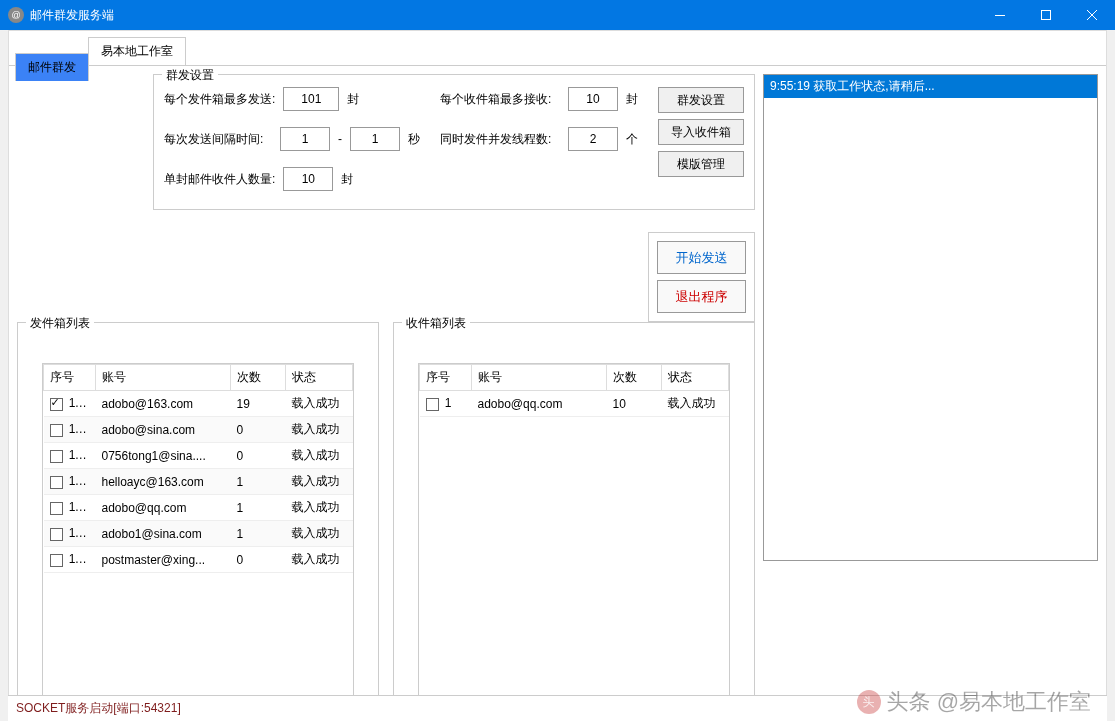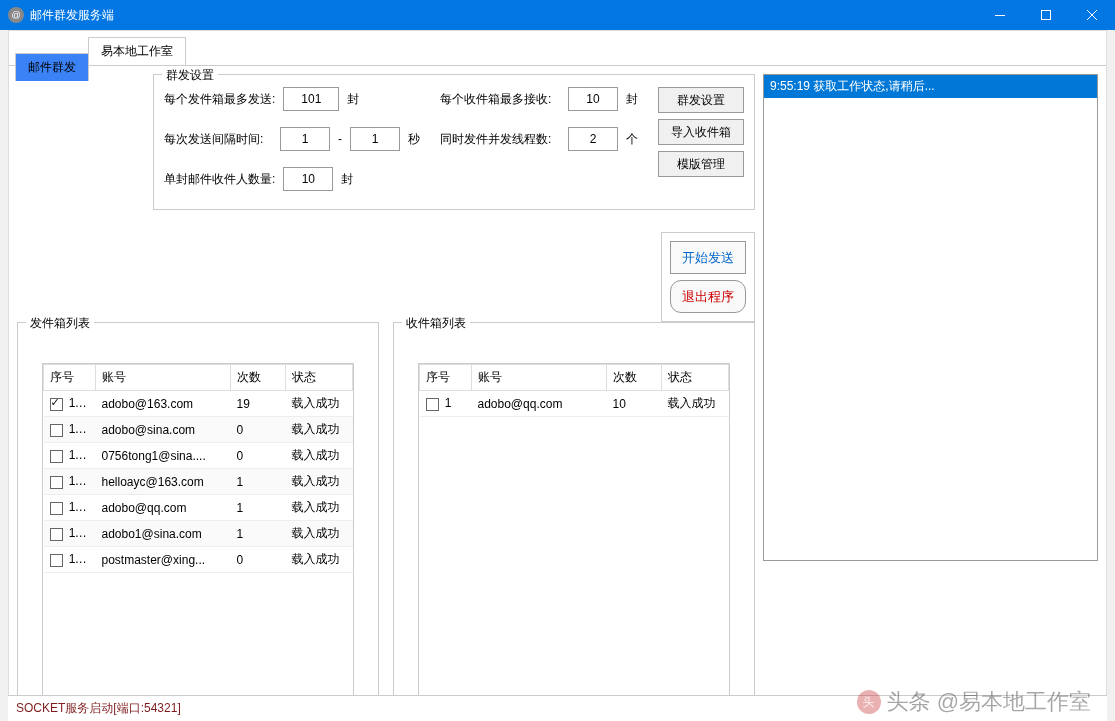--- a/index.html
+++ b/index.html
@@ -28,23 +28,23 @@
     .settings-label { min-width: 108px; }
     .num-input { width: 50px; height: 24px; border: 1px solid #999; text-align: center; font-size: 12px; }
     .num-input.wide { width: 56px; }
     
     .settings-grid { display: flex; gap: 20px; }
     .settings-left, .settings-mid { display: flex; flex-direction: column; gap: 8px;}
     .settings-buttons { display: flex; flex-direction: column; gap: 6px; }
     .settings-btn { width: 86px; height: 26px; border: 1px solid #999; background: #f0f0f0; font-size: 12px; cursor: pointer; }
     
     .action-box { border: 1px solid #ccc; padding: 8px; display: flex; flex-direction: column; gap: 6px;}
-    .action-btn { width: 76px; height: 33px; border: 1px solid #999; background: #f9f9f9; font-size: 13px; cursor: pointer; }
+    .action-btn { width: 89px; height: 33px; border: 1px solid #999; background: #f9f9f9; font-size: 13px; cursor: pointer; }
     .action-btn.blue { color: #0066cc; }
-    .action-btn.red { color: #cc0000; border-radius: 11px; }
+    .action-btn.red { color: #cc0000; }
     
     .top-row { display: flex; gap: 16px; align-items: flex-end; flex-direction: column; }
     
     .tables-row { display: flex; gap: 14px; }
     .table-box { border: 1px solid #ccc; position: relative; padding-top: 16px; flex: 1; }
     .table-wrap { border: 1px solid #ccc; margin: 24px; height: 438px; overflow-y: auto; background: white; }
     .data-table { width: 100%; border-collapse: collapse; table-layout: fixed; }
     .data-table th { background: #fff; border: 1px solid #ddd; padding: 4px 6px; text-align: left; font-weight: normal; font-size: 12px; }
     .data-table td { border-bottom: 1px solid #eee; padding: 4px 6px; font-size: 12px; white-space: nowrap; overflow: hidden; text-overflow: ellipsis; }
     .data-table tr:nth-child(even) td { background: #fafafa; }

